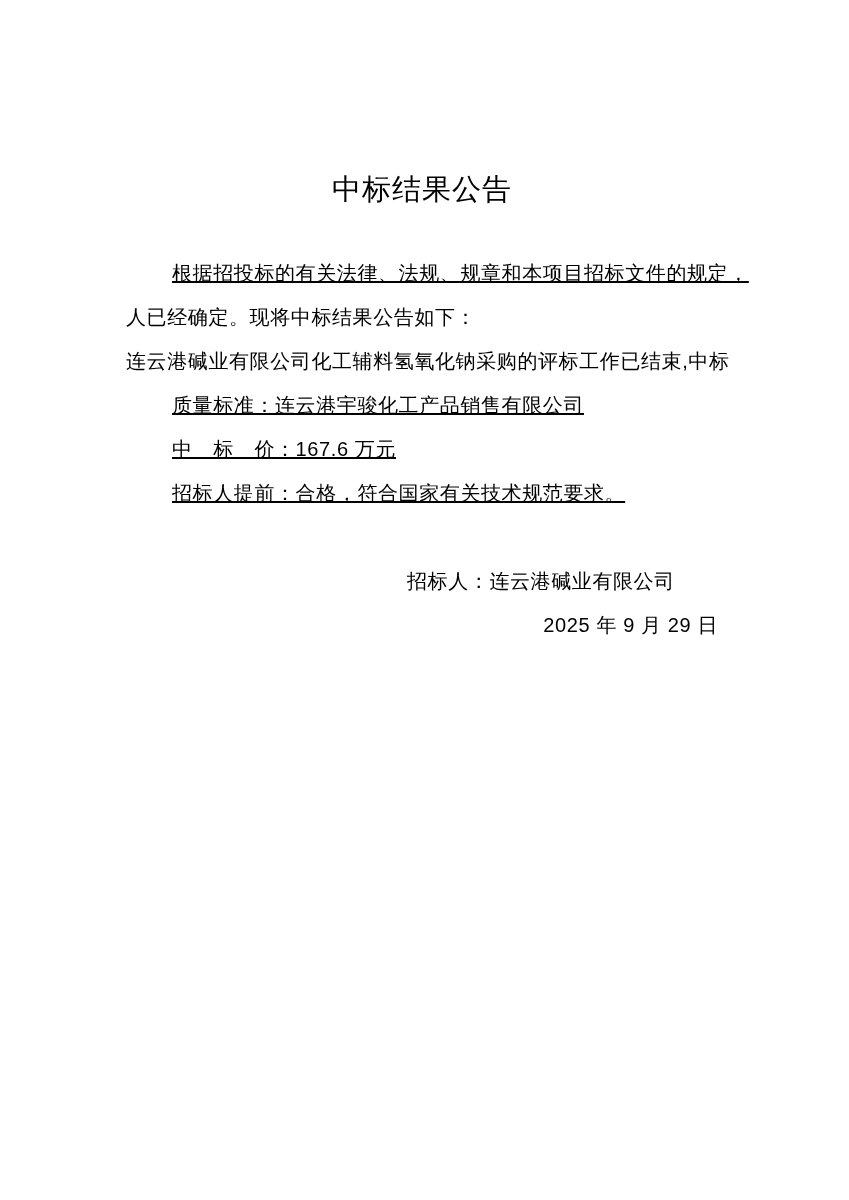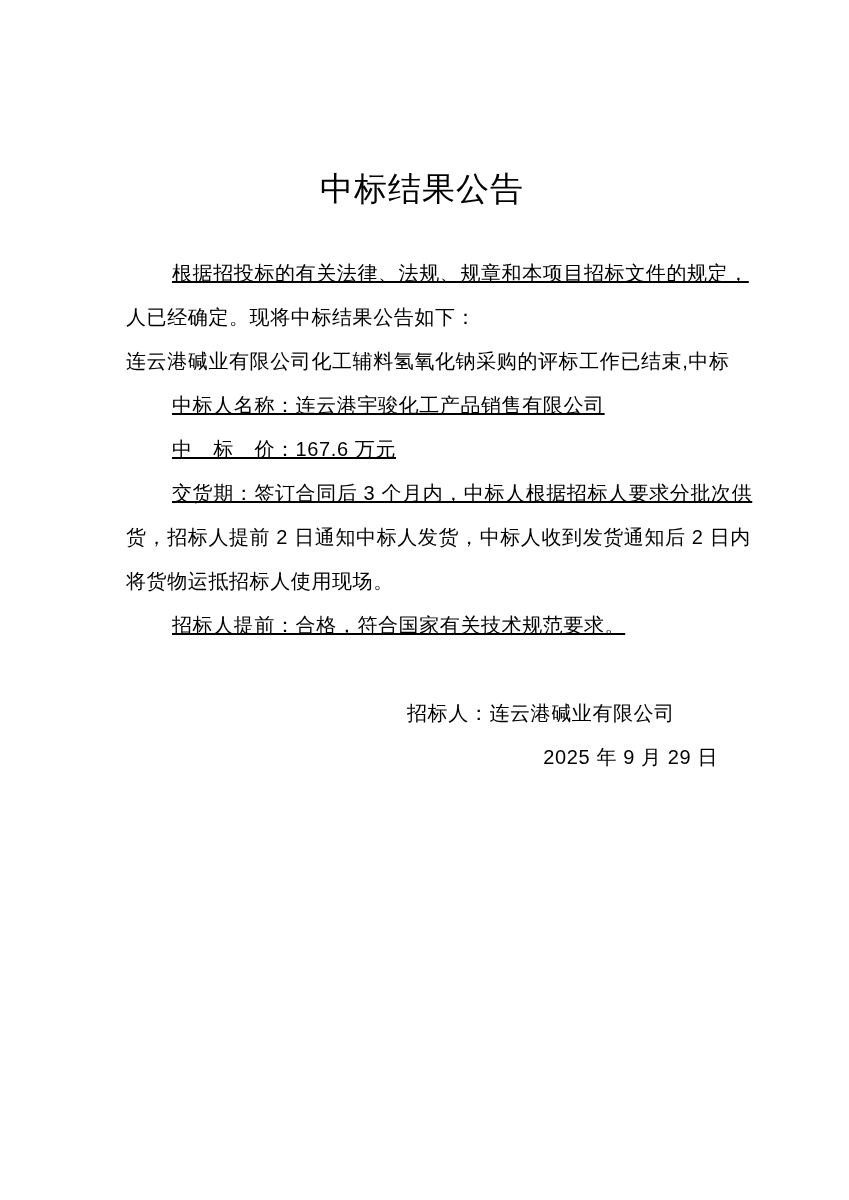--- a/index.html
+++ b/index.html
@@ -17,21 +17,21 @@
     overflow: hidden;
   }
   .content {
     position: absolute;
     left: 126px;
     top: 167px;
     width: 592px;
   }
   .doc-title {
     margin: 0 0 40px 0;
-    font-size: 33px;
+    font-size: 29px;
     font-weight: 400;
     line-height: 44px;
     text-align: center;
     letter-spacing: 1px;
     color: #000000;
   }
   .para {
     margin: 0;
   }
   .line {
@@ -65,32 +65,27 @@
 
     <h1 class="doc-title">中标结果公告</h1>
 
     <p class="para">
       <span class="line indent">根据招投标的有关法律、法规、规章和本项目招标文件的规定，</span>
       <span class="line">人已经确定。现将中标结果公告如下：</span>
       <span class="line">连云港碱业有限公司化工辅料氢氧化钠采购的评标工作已结束,中标</span>
     </p>
 
     <p class="para">
-      <span class="line indent">中标人名称：连云港宇骏化工产品销售有限公司</span>
+      <span class="line indent">质量标准：连云港宇骏化工产品销售有限公司</span>
     </p>
 
     <p class="para">
       <span class="line indent">中　标　价：167.6 万元</span>
     </p>
 
-    <p class="para">
-      <span class="line indent">交货期：签订合同后 3 个月内，中标人根据招标人要求分批次供</span>
-      <span class="line">货，招标人提前 2 日通知中标人发货，中标人收到发货通知后 2 日内</span>
-      <span class="line">将货物运抵招标人使用现场。</span>
-    </p>
 
     <p class="para">
       <span class="line indent">招标人提前：合格，符合国家有关技术规范要求。</span>
     </p>
 
     <div class="signature-block">
       <span class="line tenderer-line">招标人：连云港碱业有限公司</span>
       <span class="line date-line">2025 年 9 月 29 日</span>
     </div>
 

